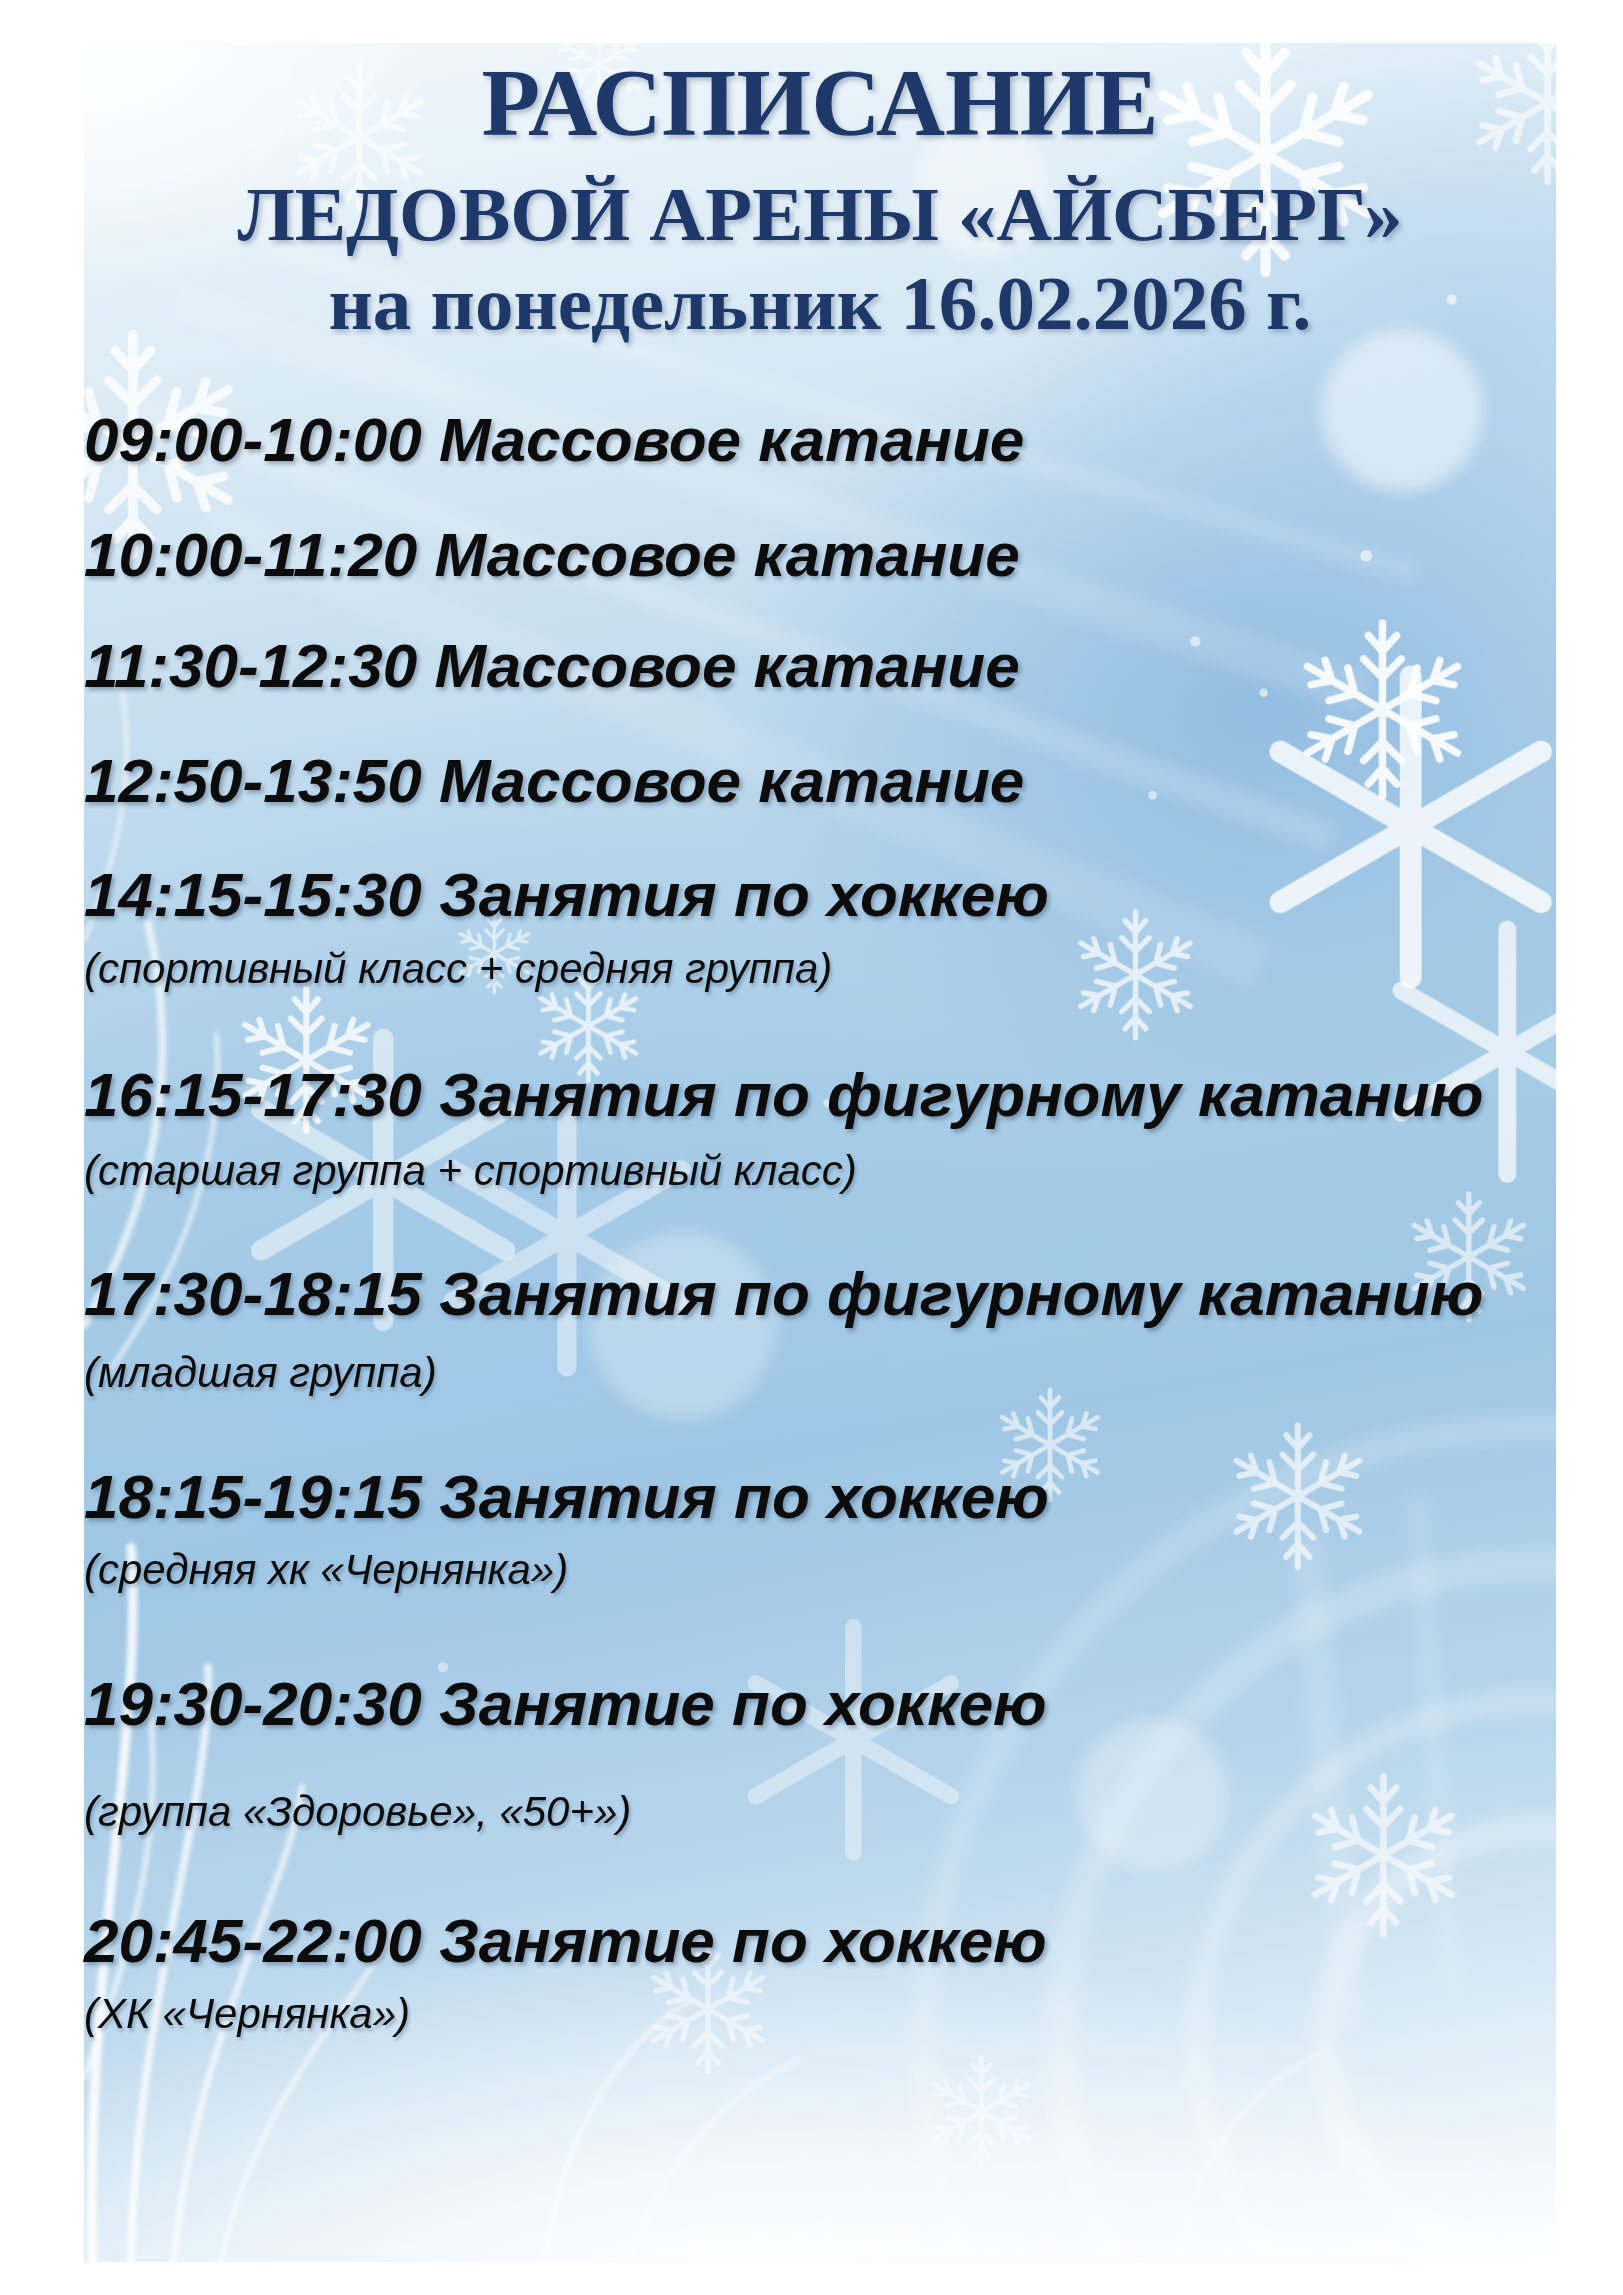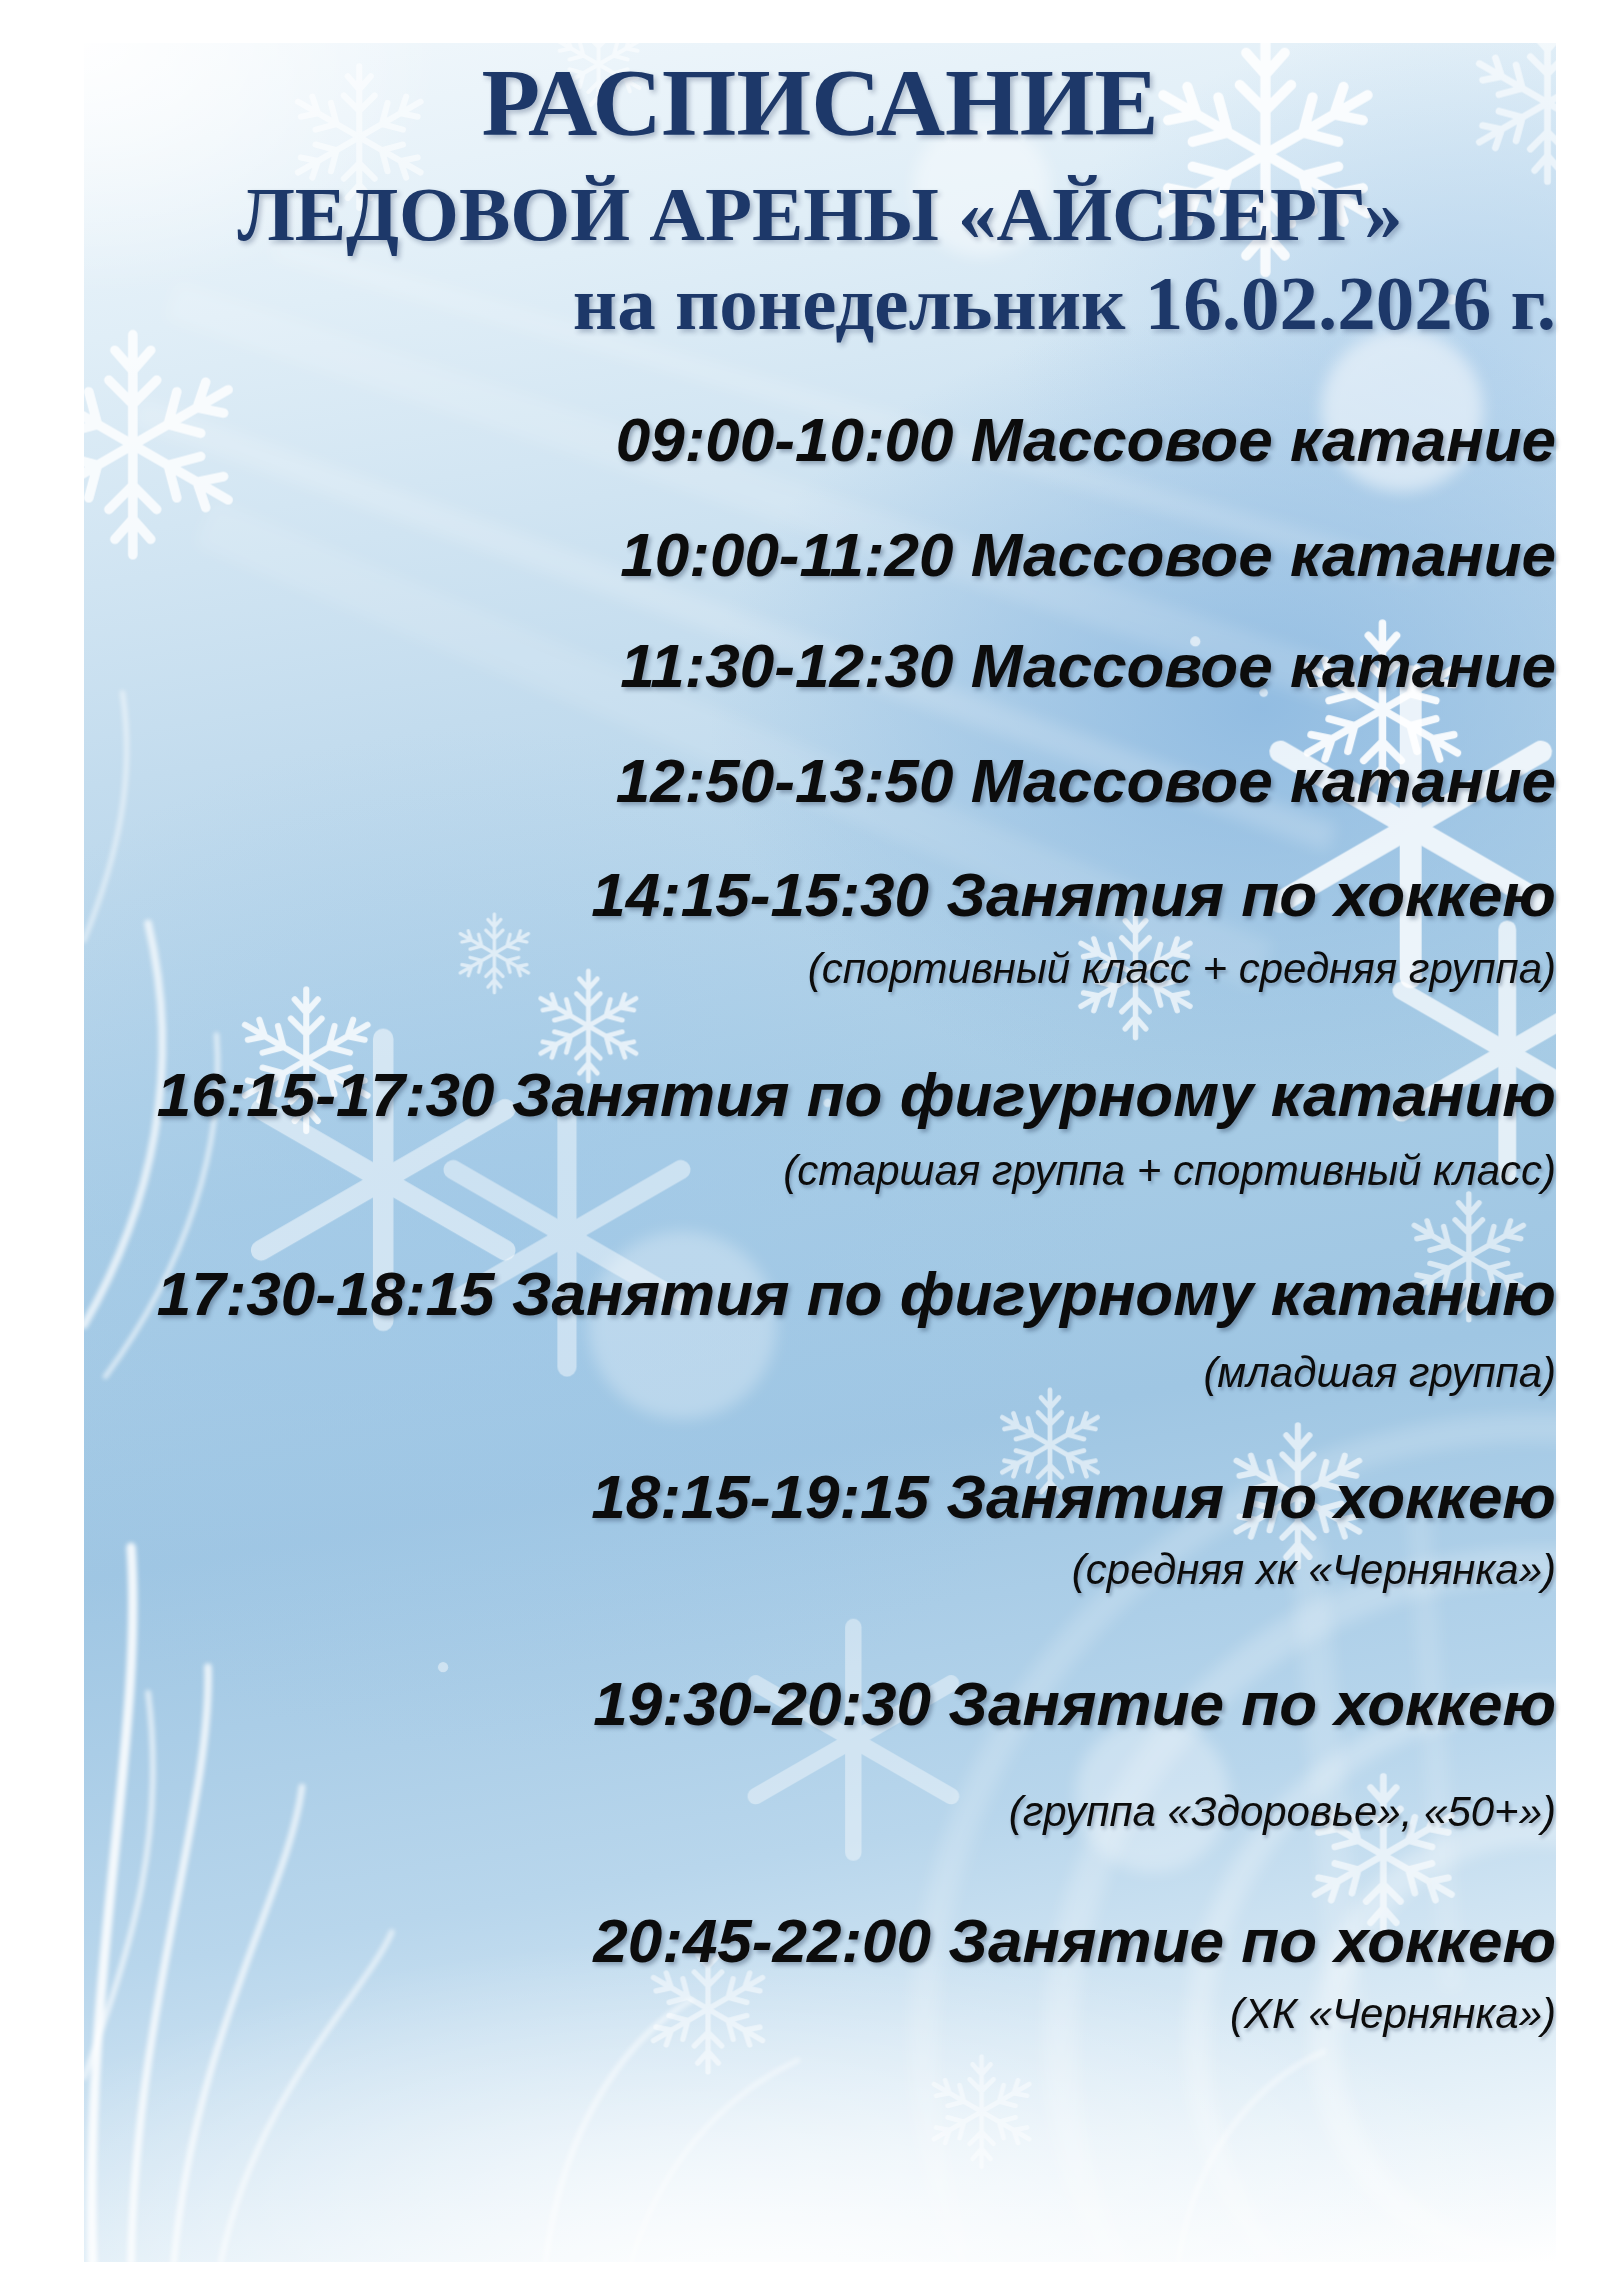--- a/index.html
+++ b/index.html
@@ -30,24 +30,24 @@
   .title{
     position:absolute;left:84px;width:1472px;
     text-align:center;white-space:nowrap;
     font-family:"Liberation Serif", serif;
     font-weight:bold;
     color:var(--title-color);
     text-shadow:2.6px 3.4px 5.1px rgba(30,50,90,.30);
   }
   .t1{top:55px;font-size:96px;line-height:1;}
   .t2{top:157px;font-size:77px;line-height:1;margin-top:19px;}
-  .t3{top:265px;font-size:77px;line-height:1;text-align:right;}
+  .t3{top:265px;font-size:77px;line-height:1;}
   .row{
     position:absolute;left:84px;width:1472px;
-    text-align:right;white-space:nowrap;
+    text-align:left;white-space:nowrap;
     color:var(--text-color);
     font-style:italic;
     line-height:1;
   }
   .main{
     font-size:62px;font-weight:bold;
     text-shadow:2.6px 3.4px 4.3px rgba(40,60,90,.38);
   }
   .note{
     font-size:42px;font-weight:normal;

